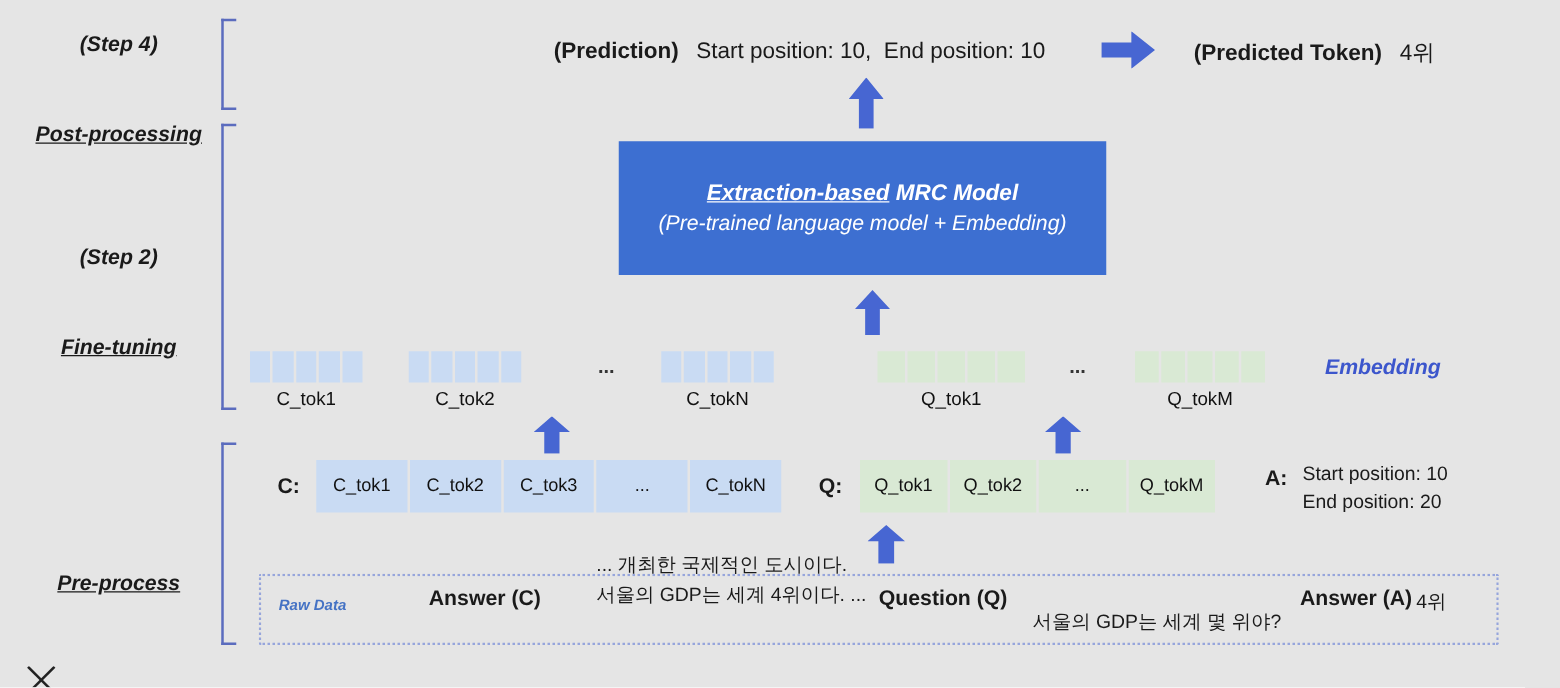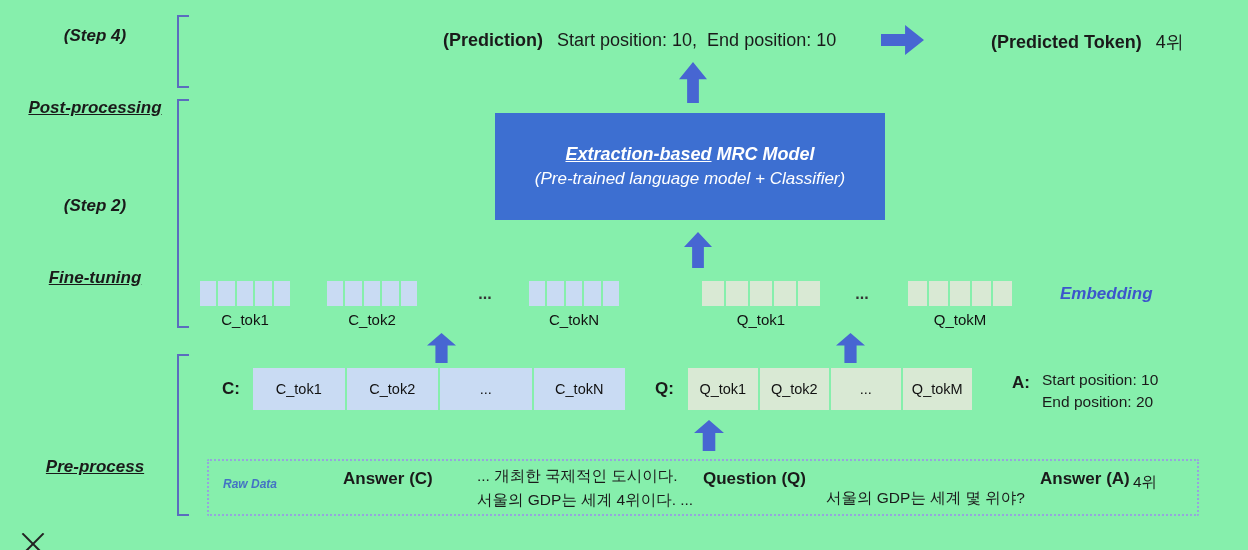--- a/index.html
+++ b/index.html
@@ -1,17 +1,17 @@
 <!DOCTYPE html>
 <html style="--model-box: #3d6fd1; --arrow: #4766d2; --context-token: #c9dbf3; --question-token: #d9e9d4; --embedding-label: #3c56cc; --raw-data-label: #4472c4; --bracket: #5b6cbe; --raw-border: #96a5dc;"><head>
 <meta charset="utf-8">
 <style>
   html,body{margin:0;padding:0;background:#fff;}
   #canvas{
-    position:relative;width:1248px;height:550px;background:#86efac;
+    position:relative;width:1248px;height:550px;background:#e5e5e5;
     font-family:"Liberation Sans",sans-serif;color:#1a1a1a;overflow:hidden;
   }
   .abs{position:absolute;}
 
   
   .step-label{width:170px;text-align:center;font-style:italic;font-weight:700;font-size:17px;line-height:28px;}
   .step-label .u{text-decoration:underline;margin-top:44px;}
 
   
   .bracket{width:12px;border:2px solid var(--bracket,#5b6cbe);border-right:none;box-sizing:border-box;}
@@ -73,38 +73,38 @@
     <div>(Step 4)</div>
     <div class="u">Post-processing</div>
   </div>
   <div class="abs bracket" style="left:177px;top:15px;height:73px;"></div>
 
   <div class="abs pred-row" style="left:443px;top:30px;">
     <span class="bold">(Prediction)</span>
     <span class="pre">Start position: 10,  End position: 10</span>
   </div>
   <div class="abs arrow-right" style="left:881px;top:25px;width:43px;height:30px;"></div>
-  <div class="abs pred-row" style="left:955px;top:30px;margin-left:36px;">
+  <div class="abs pred-row" style="left:955px;top:30px;">
     <span class="bold">(Predicted Token)</span>
     <span>4위</span>
   </div>
 
   <div class="abs arrow-up" style="left:679px;top:62px;width:28px;height:41px;"></div>
 
   <div class="abs step-label" style="left:10px;top:192px;">
     <div>(Step 2)</div>
     <div class="u">Fine-tuning</div>
   </div>
   <div class="abs bracket" style="left:177px;top:99px;height:229px;"></div>
 
   <div class="abs model-box">
     <div class="model-title">
       <span class="u pre">Extraction-based</span><span class="pre"> MRC Model</span>
     </div>
-    <div class="model-sub">(Pre-trained language model + Classifier)</div>
+    <div class="model-sub">(Pre-trained language model + Embedding)</div>
   </div>
 
   <div class="abs arrow-up" style="left:684px;top:232px;width:28px;height:36px;"></div>
 
   <div>
       <div class="emb-group" style="left: 200px; width: 90px;">
         <div class="emb-squares blue">
           <span class="emb-sq"></span>
           <span class="emb-sq"></span>
           <span class="emb-sq"></span>
@@ -167,20 +167,21 @@
 
   <div class="abs step-label" style="left:10px;top:409px;">
     <div class="u">Pre-process</div>
   </div>
   <div class="abs bracket" style="left:177px;top:354px;height:162px;"></div>
 
   <div class="abs seq-label" style="left:222px;top:379px;">C:</div>
   <div id="cbox" class="abs tok-box" style="left:253px;top:368px;width:372px;">
       <div class="tok-cell">C_tok1</div>
       <div class="tok-cell">C_tok2</div>
+      <div class="tok-cell">C_tok3</div>
       <div class="tok-cell">...</div>
       <div class="tok-cell">C_tokN</div>
     </div>
   <div class="abs seq-label" style="left:655px;top:379px;">Q:</div>
   <div id="qbox" class="abs tok-box" style="left:688px;top:368px;width:284px;">
       <div class="tok-cell">Q_tok1</div>
       <div class="tok-cell">Q_tok2</div>
       <div class="tok-cell">...</div>
       <div class="tok-cell">Q_tokM</div>
     </div>
@@ -188,21 +189,21 @@
   <div class="abs a-lines" style="left:1042px;top:369px;">
     <div>Start position: 10</div>
     <div>End position: 20</div>
   </div>
 
   <div class="abs arrow-up" style="left:694px;top:420px;width:30px;height:31px;"></div>
 
   <div class="abs raw-box"></div>
   <div class="abs raw-label" style="left:223px;top:477px;">Raw Data</div>
   <div class="abs bold" style="left:343px;top:469px;font-size:17px;">Answer (C)</div>
-  <div class="abs kr" style="left:477px;top:464px;">
+  <div class="abs kr" style="left:477px;top:441px;">
     <div>... 개최한 국제적인 도시이다.</div>
     <div>서울의 GDP는 세계 4위이다. ...</div>
   </div>
   <div class="abs bold" style="left:703px;top:469px;font-size:17px;">Question (Q)</div>
   <div class="abs kr" style="left:826px;top:470px;margin-top:16px;">서울의 GDP는 세계 몇 위야?</div>
   <div class="abs bold" style="left:1040px;top:469px;font-size:17px;">Answer (A)</div>
   <div class="abs kr" style="left:1133px;top:470px;">4위</div>
 
   <div class="abs stray">
       <div class="l1"></div>

